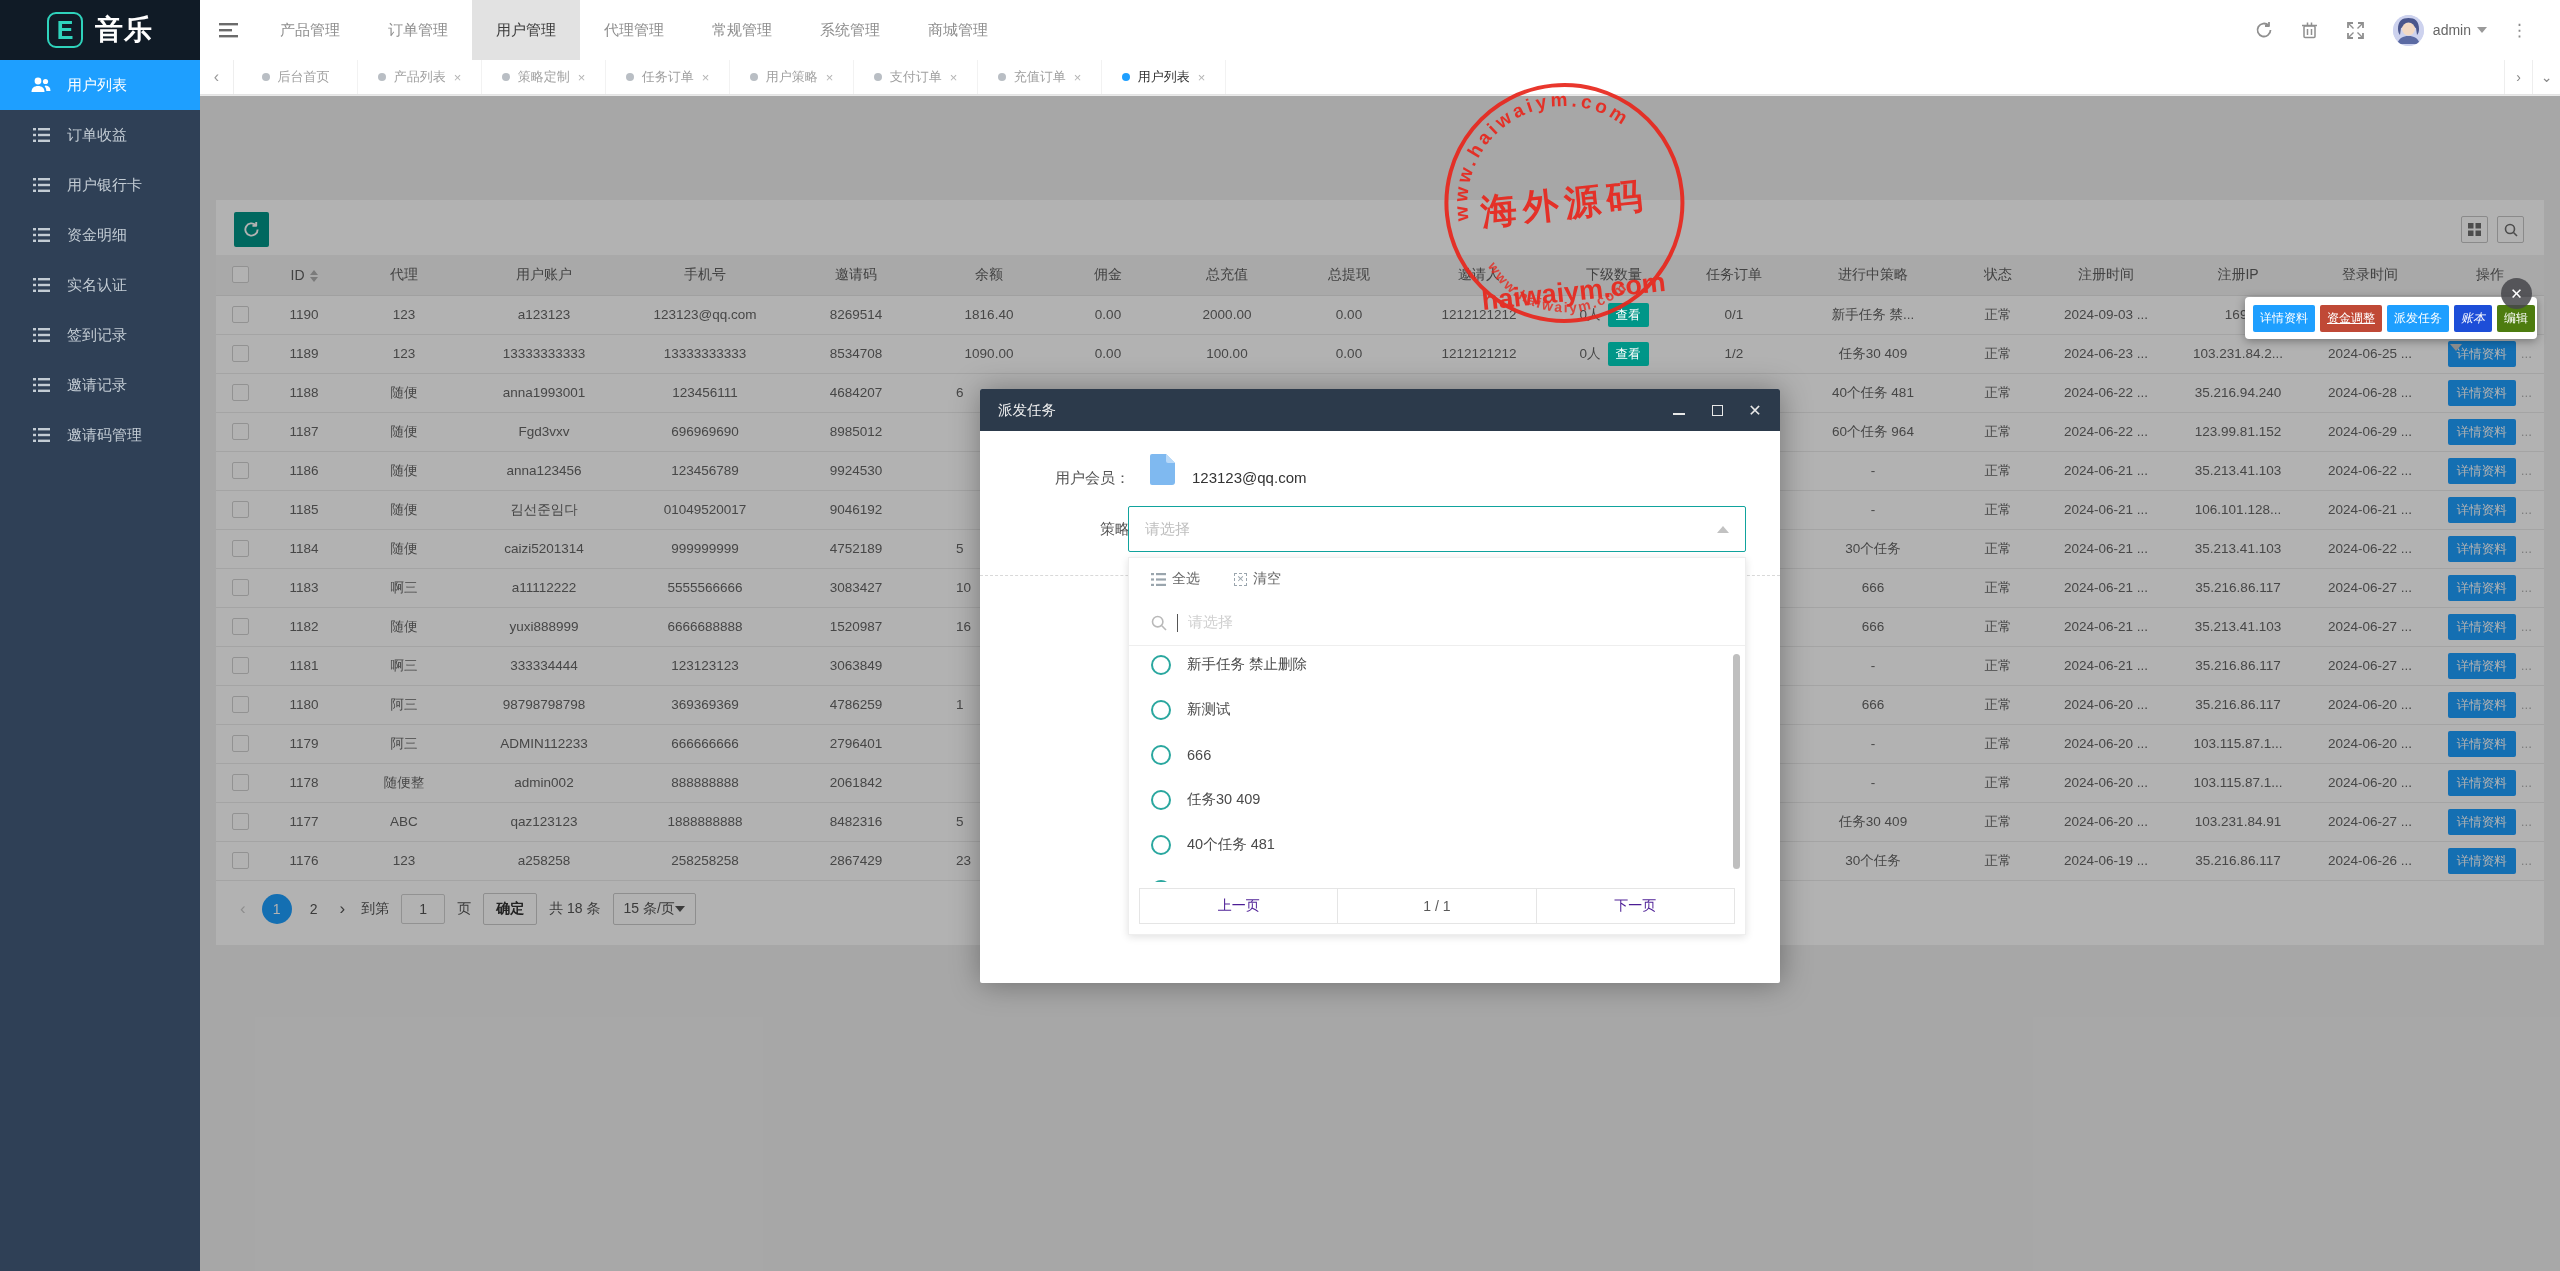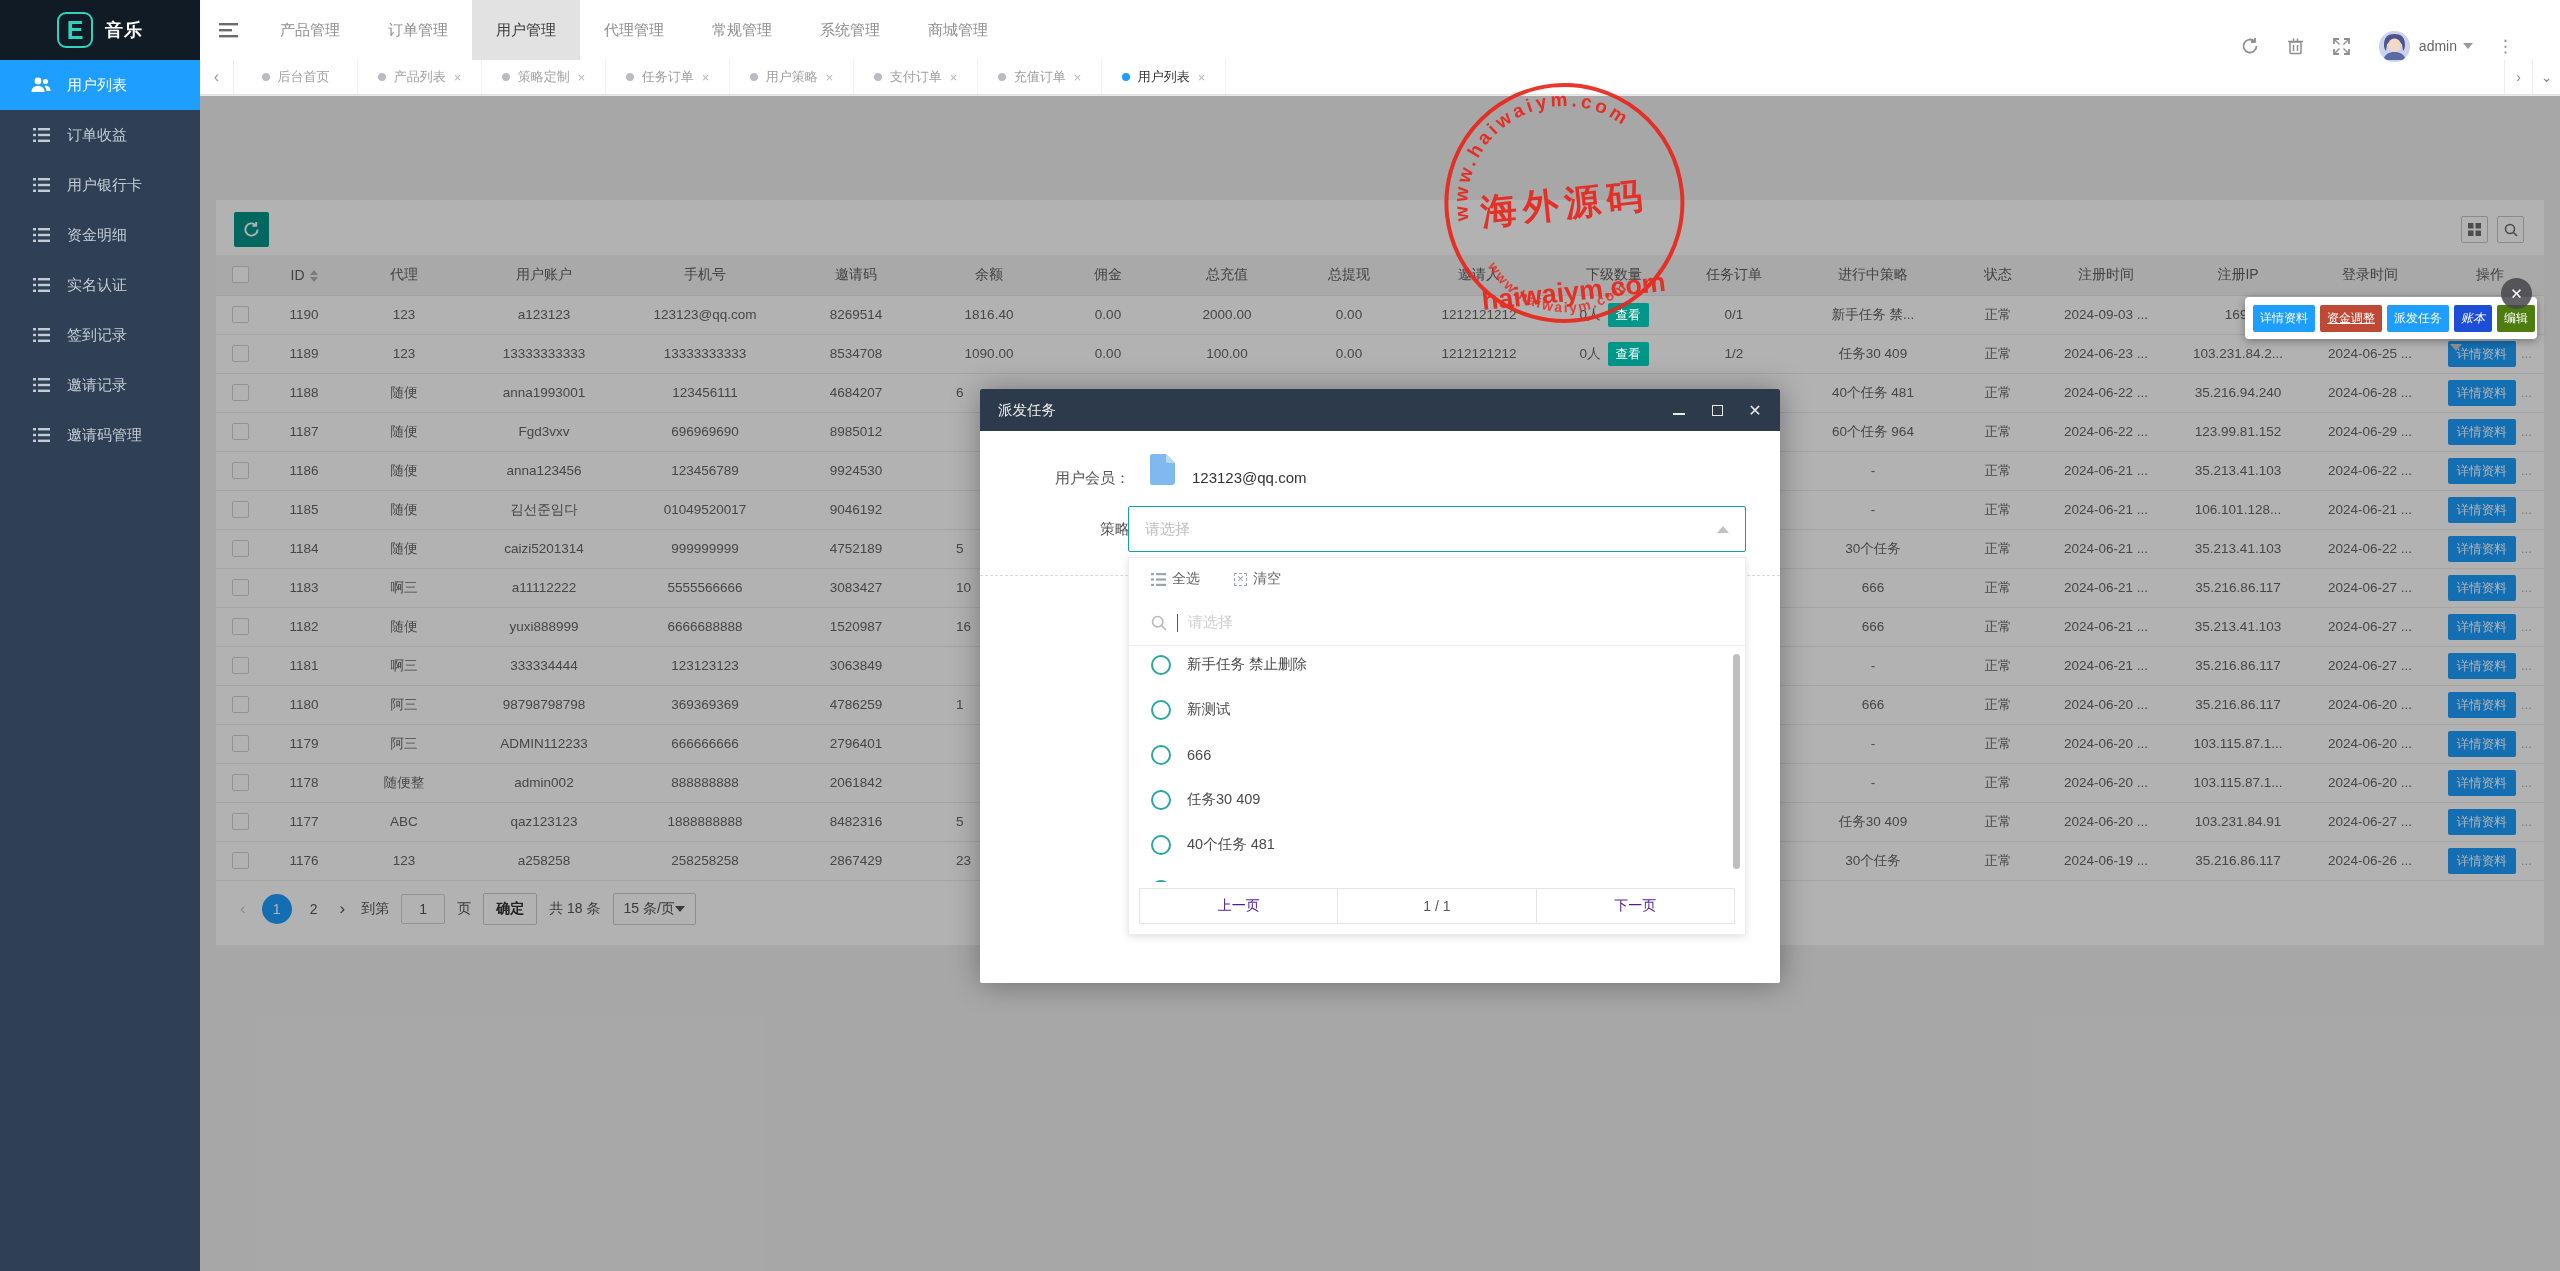--- a/index.html
+++ b/index.html
@@ -3,26 +3,26 @@
 <meta charset="utf-8">
 <style>
   *{box-sizing:border-box;margin:0;padding:0}
   html,body{width:2560px;height:1271px;overflow:hidden}
   body{position:relative;background:#e9e9e9;font-family:"Liberation Sans",sans-serif;-webkit-font-smoothing:antialiased}
 
   
   .navbar{position:absolute;left:0;top:0;width:2560px;height:60px;background:#fff;z-index:20}
   .logo{position:absolute;left:0;top:0;width:200px;height:60px;background:#101b26;display:flex;align-items:center;justify-content:center;gap:12px}
   .logo-mark{width:36px;height:36px;border:2px solid #2fd3bc;border-radius:9px;color:#2fd3bc;font-size:25px;font-weight:bold;display:flex;align-items:center;justify-content:center}
-  .logo-text{color:#fff;font-size:18px;font-weight:bold;letter-spacing:1px}
+  .logo-text{color:#fff;font-size:28px;font-weight:bold;letter-spacing:1px}
   .nav-left{position:absolute;left:200px;top:0;height:60px;display:flex;align-items:stretch}
   .nav-burger{width:56px;display:flex;align-items:center;justify-content:center;cursor:pointer}
   .nav-item{padding:0 24px;line-height:60px;font-size:15px;color:#8f8f8f;cursor:pointer;white-space:nowrap}
   .nav-item.active{background:#e2e2e2;color:#3c3c3c}
-  .nav-right{position:absolute;right:0;top:16px;height:60px;display:flex;align-items:center;padding-right:36px}
+  .nav-right{position:absolute;right:0;top:0;height:60px;display:flex;align-items:center;padding-right:22px}
   .nav-ico{width:46px;height:60px;display:flex;align-items:center;justify-content:center;cursor:pointer}
   .avatar{width:31px;height:31px;border-radius:50%;overflow:hidden;margin:0 9px 0 14px;background:#cfd4f0}
   .admin-name{font-size:14px;color:#666;margin-right:6px}
   .caret-down{width:0;height:0;border-left:5px solid transparent;border-right:5px solid transparent;border-top:6px solid #9a9a9a;display:inline-block;margin-right:14px}
   .dots-v{font-size:17px;color:#8c8c8c;letter-spacing:0;padding:0 10px;cursor:pointer}
 
   
   .tabbar{position:absolute;left:200px;top:60px;width:2360px;height:35px;background:#fff;border-bottom:1px solid #e3e3e3;display:flex;z-index:19}
   .tab-arrow{width:34px;height:34px;border-right:1px solid #eee;display:flex;align-items:center;justify-content:center;color:#999;font-size:16px;cursor:pointer}
   .tabs{display:flex;flex:1}

